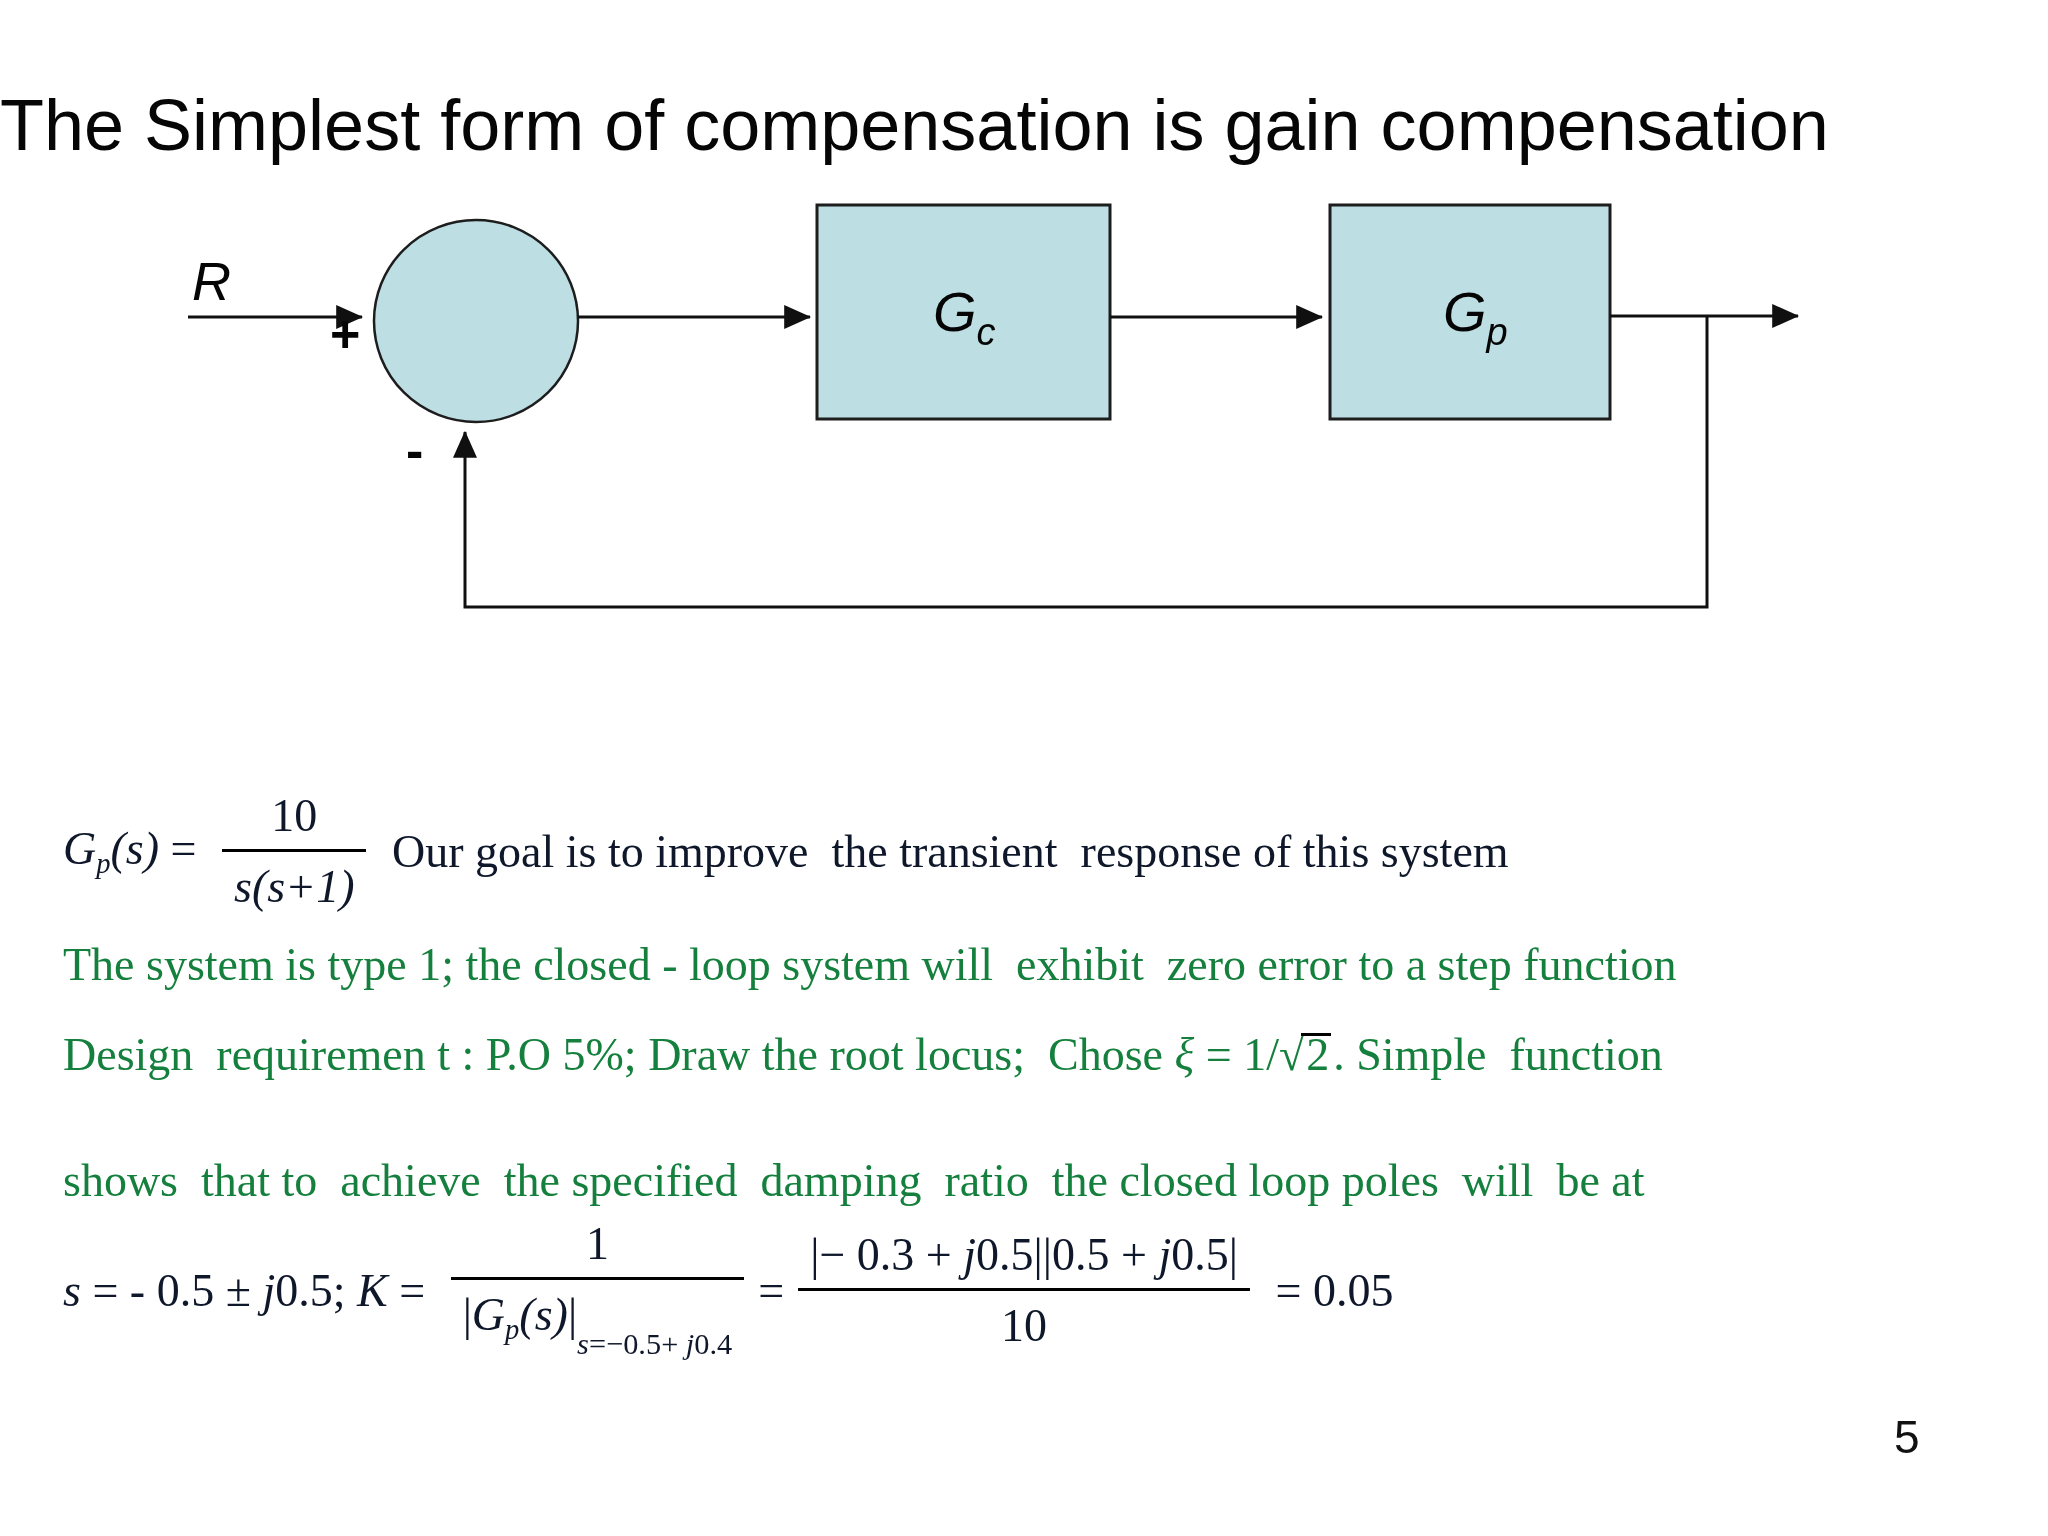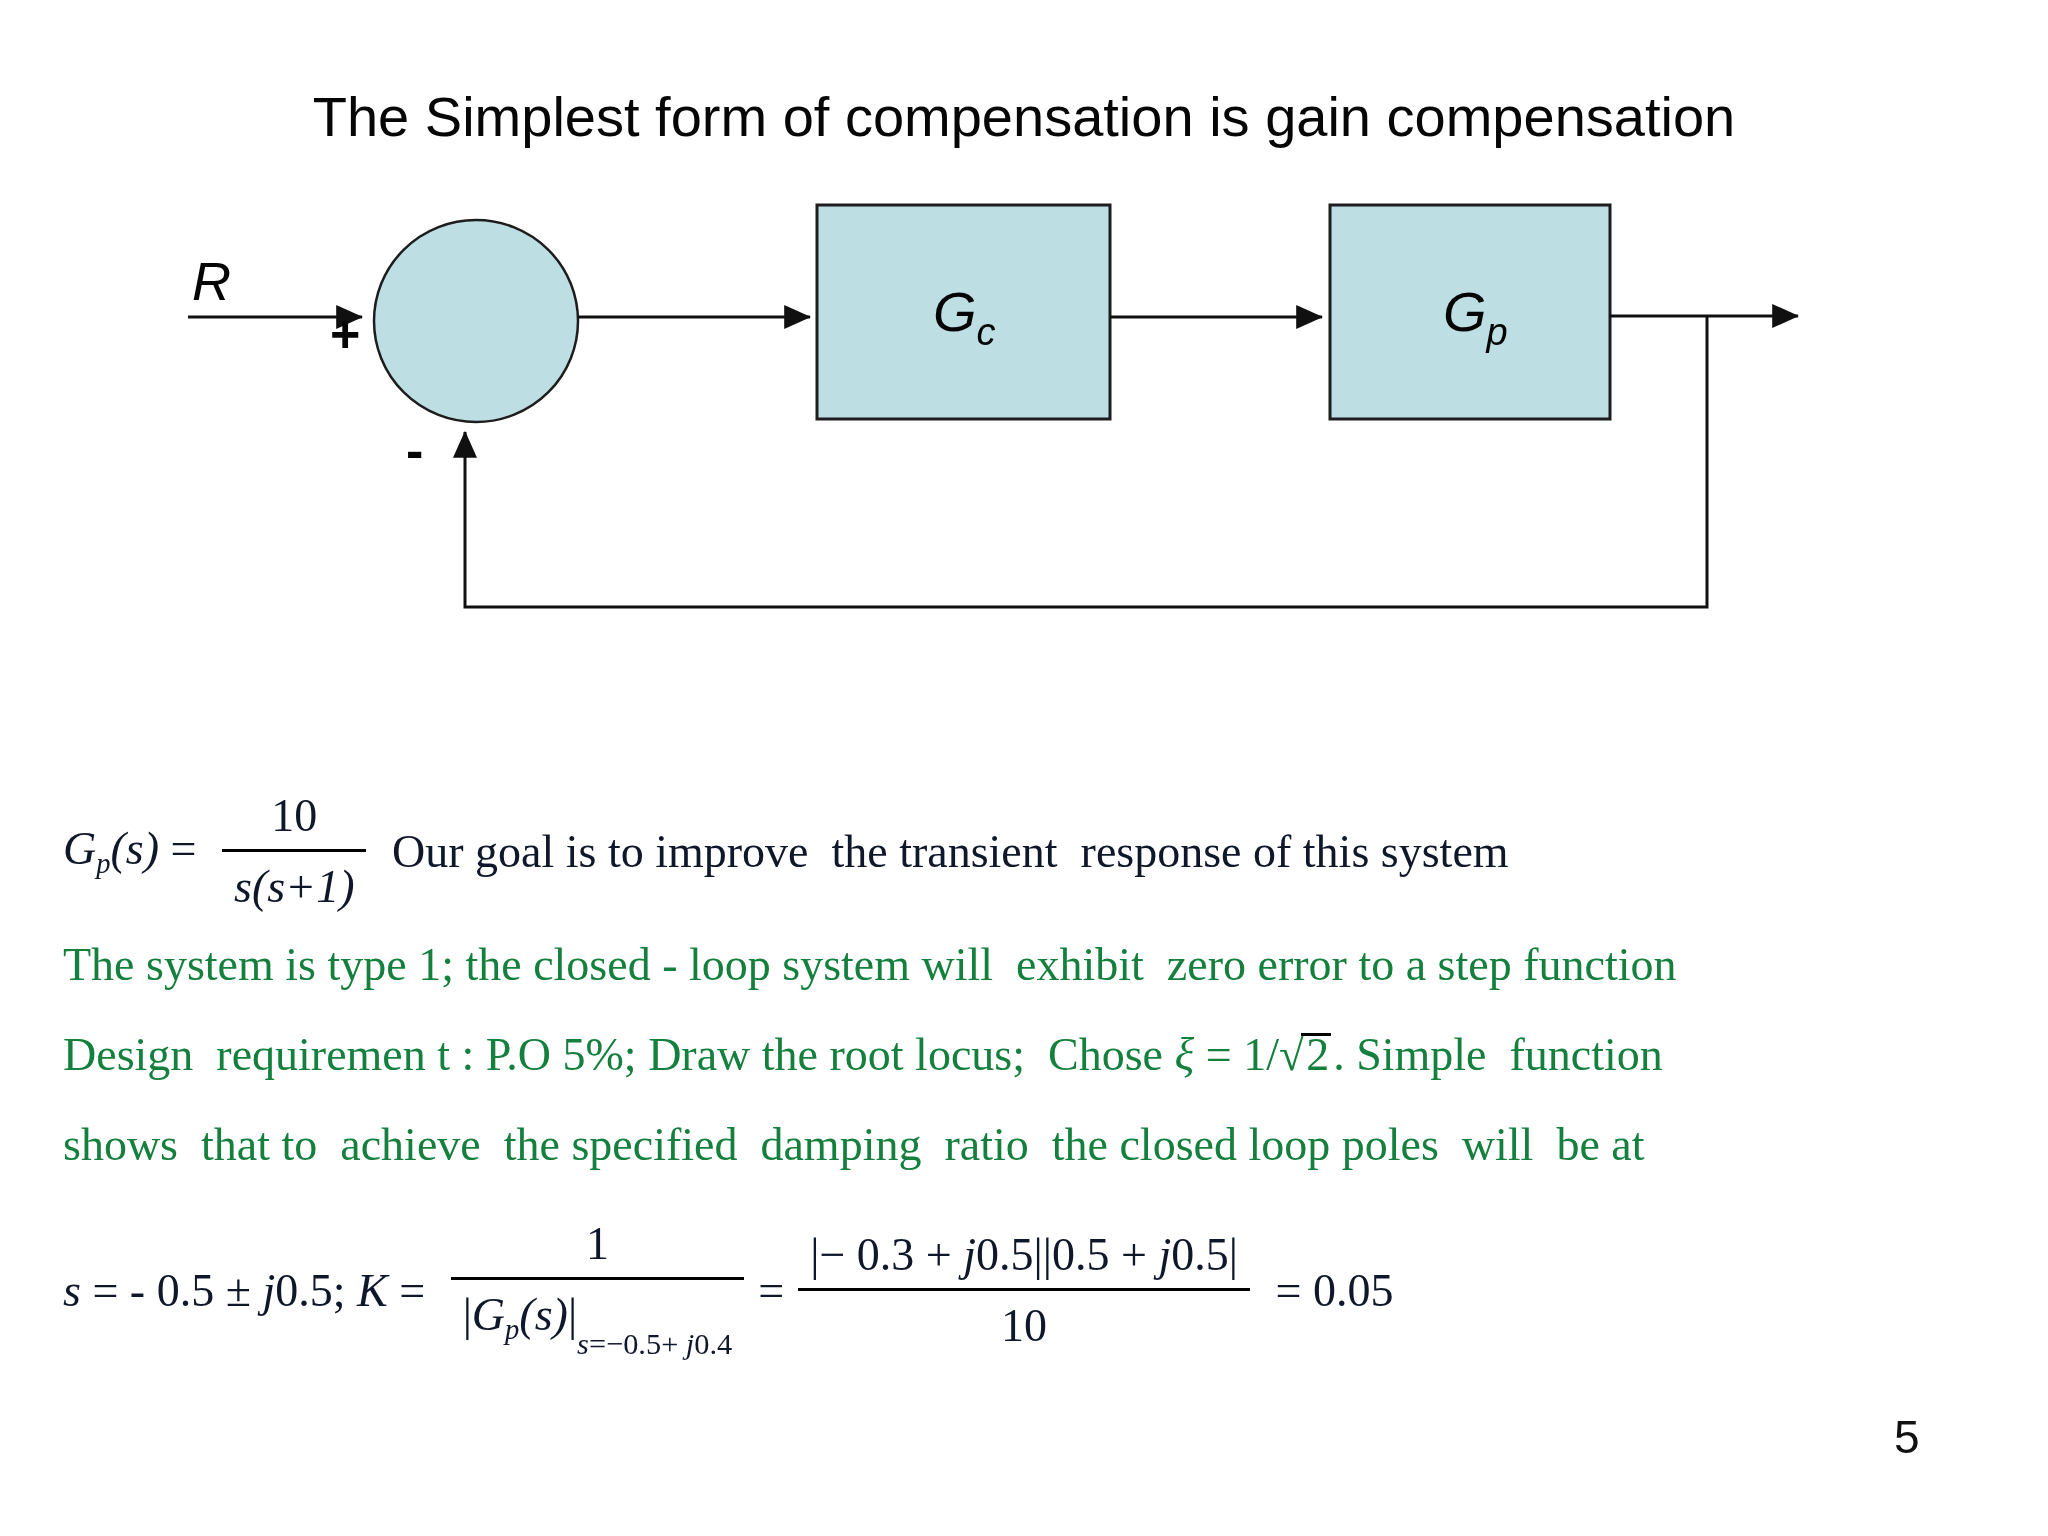--- a/index.html
+++ b/index.html
@@ -12,24 +12,24 @@
     position: relative;
     width: 2048px; height: 1536px;
     background: #ffffff;
     font-family: "Liberation Serif", serif;
     color: #000;
   }
   .title {
     position: absolute;
     top: 84px; left: 0; width: 2048px;
     margin: 0;
-    text-align: center;
+    text-align: left;
     font-family: "Liberation Sans", sans-serif;
     font-weight: 400;
-    font-size: 56px;
+    font-size: 72px;
     color: #060606;
   }
   svg.diagram { position: absolute; top: 0; left: 0; }
   svg.diagram text {
     font-family: "Liberation Sans", sans-serif;
     fill: #050505;
   }
   .svg-io-label { font-size: 54px; font-style: italic; }
   .svg-sign { font-size: 52px; font-weight: bold; }
   .svg-block-label { font-size: 56px; font-style: italic; }
@@ -135,21 +135,21 @@
       <span class="bar"></span>
       <span class="den it">s(s+1)</span>
     </span>
     <span class="mathrun"> Our goal is to improve  the transient  response of this system</span>
   </div>
 
   <div class="textline keep" style="left:63px; top:938px;">The system is type 1; the closed - loop system will  exhibit  zero error to a step function</div>
 
   <div class="textline" style="left:63px; top:1028px;"><span class="keep">Design  requiremen t : P.O 5%; Draw the root locus;  Chose </span><span class="it">ξ</span><span class="keep"> = 1/</span><span>√</span><span class="radicand">2</span><span class="keep">. Simple  function</span></div>
 
-  <div class="textline keep" style="left:63px; top:1118px;">shows  that to  achieve  the specified  damping  ratio  the closed loop poles  will  be at</div>
+  <div class="textline keep" style="left:63px; top:1154px;">shows  that to  achieve  the specified  damping  ratio  the closed loop poles  will  be at</div>
 
   <div class="eqrow" style="left:63px; top:1185px; height:210px;">
     <span class="mathrun"><span class="it">s</span><span class="keep"> = - 0.5 ± </span><span class="it">j</span><span class="keep">0.5; </span><span class="it">K</span><span class="keep"> = </span></span>
 
     <span class="frac">
       <span class="num">1</span>
       <span class="bar"></span>
       <span class="den"><span>|</span><span class="it">G</span><span class="it sub">p</span><span class="it">(s)</span><span>|</span><span class="eval"><span class="it">s</span><span class="keep">=−0.5+ </span><span class="it">j</span><span class="keep">0.4</span></span></span>
     </span>
 

